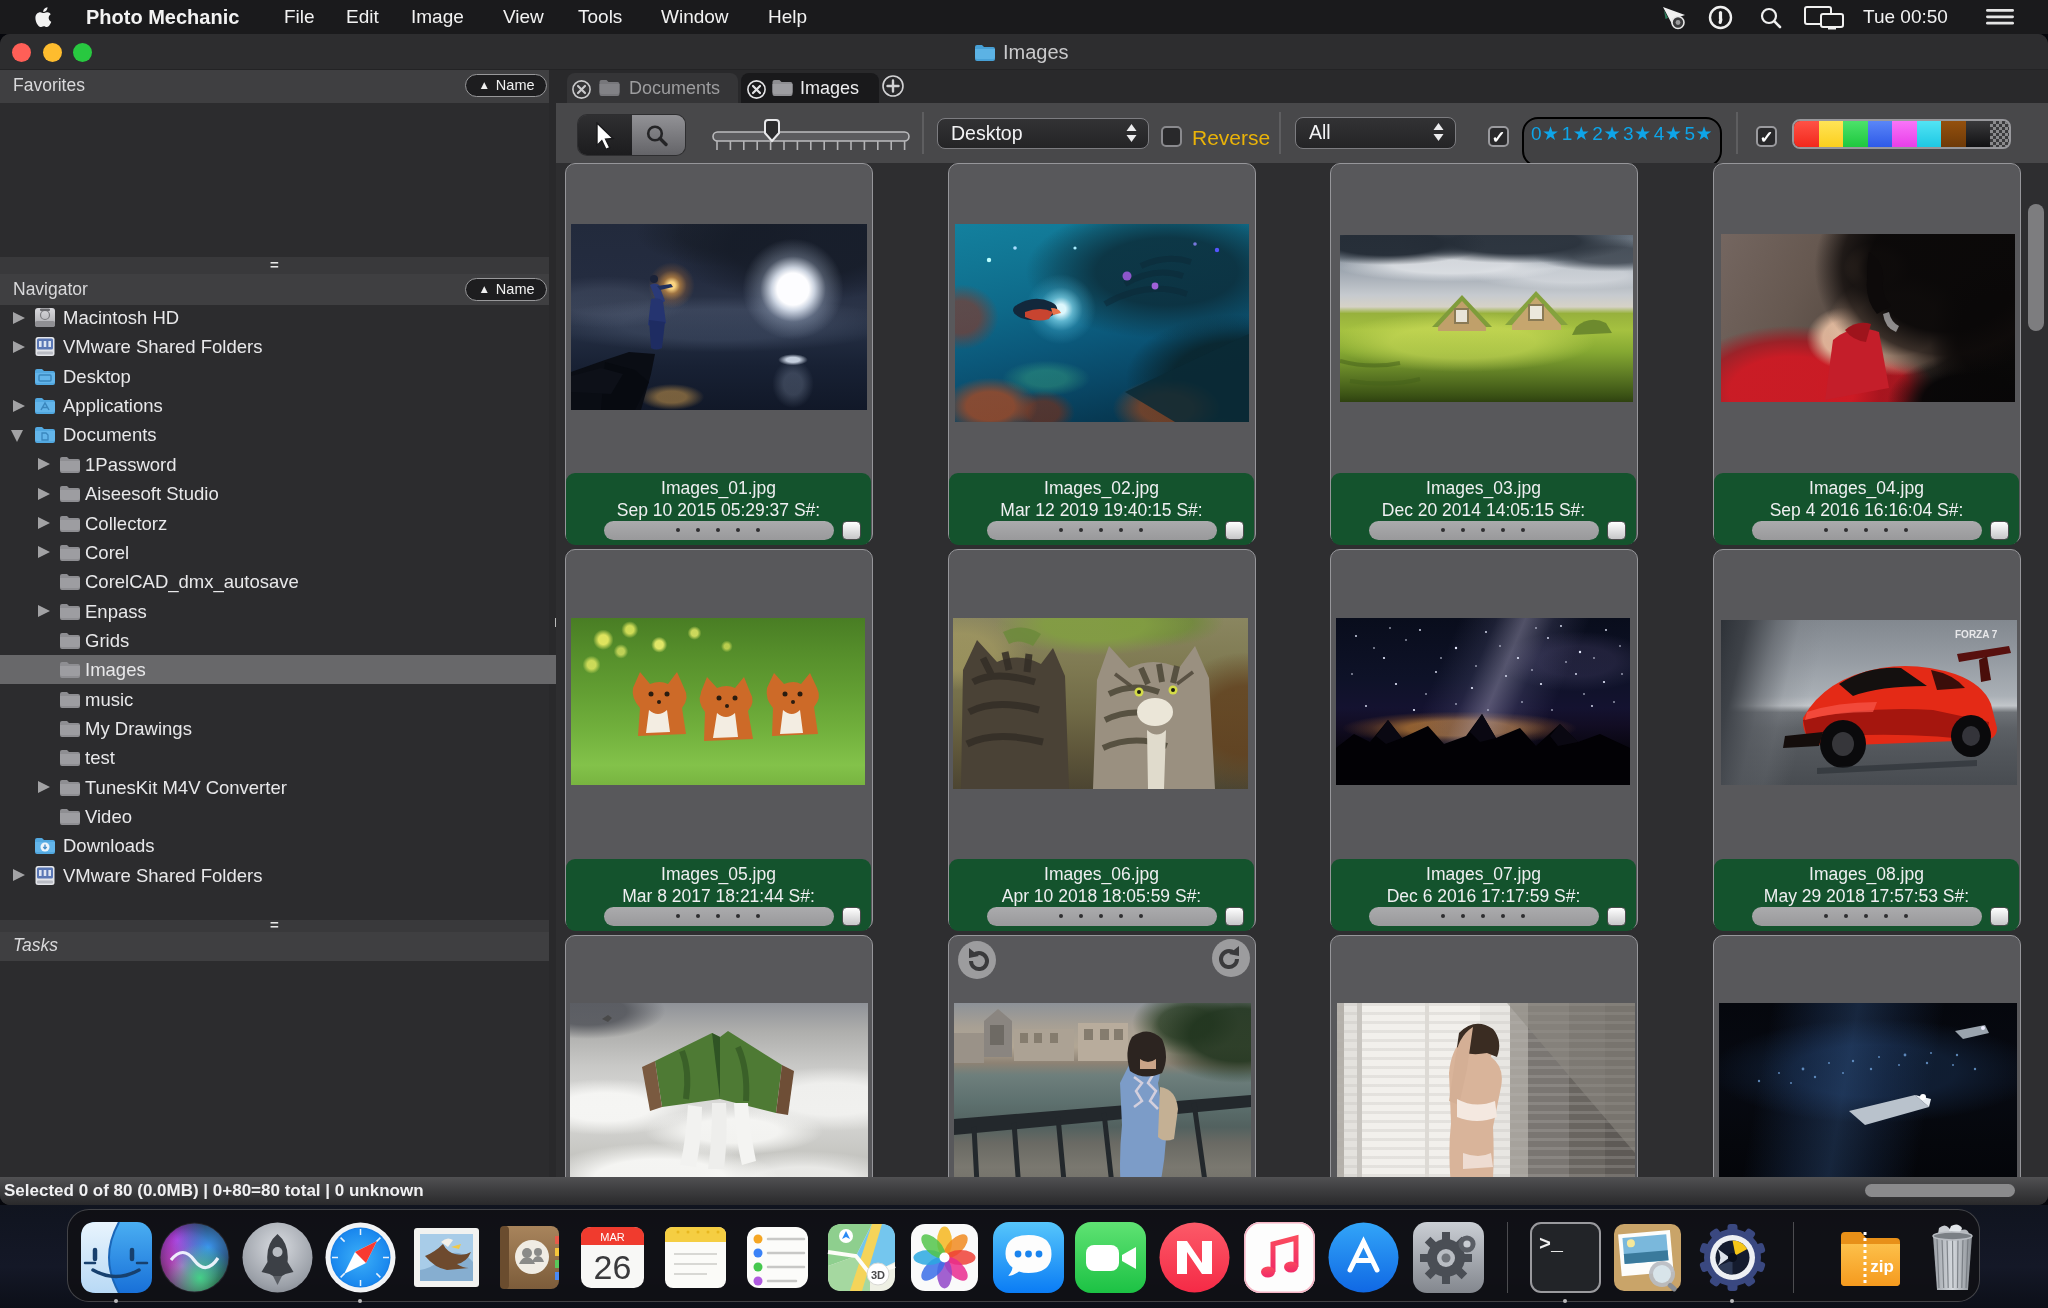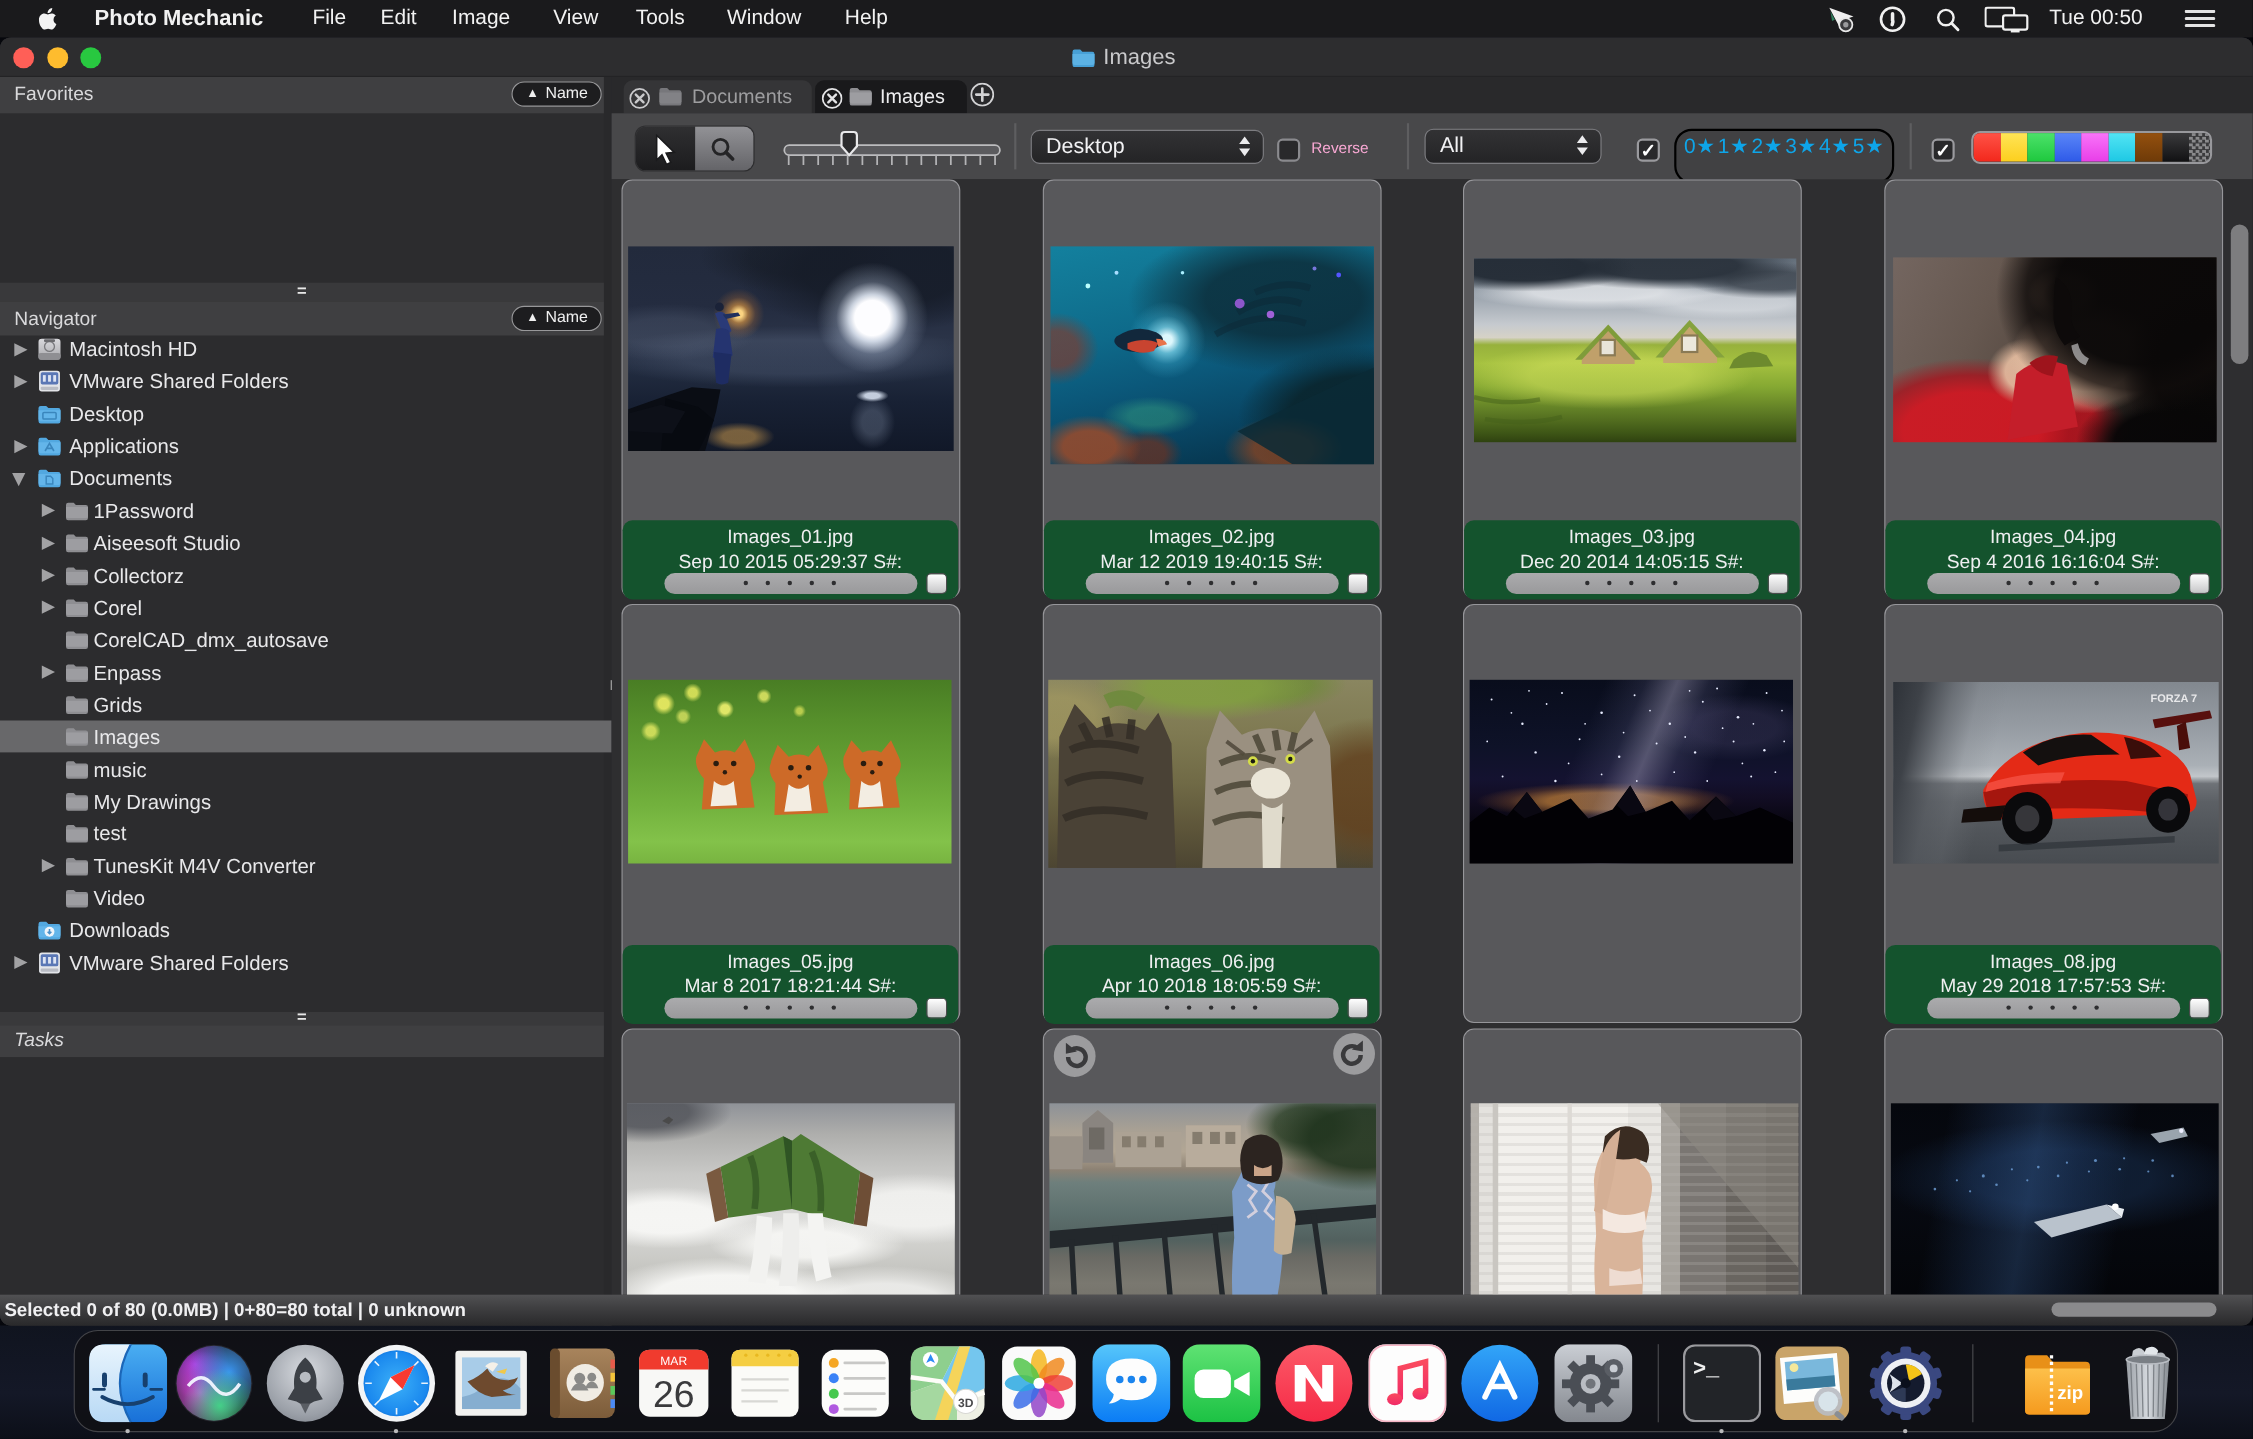--- a/index.html
+++ b/index.html
@@ -379,21 +379,21 @@
       </svg>
       <div class="abs" style="left:366px; top:9px; width:1.5px; height:42px; background:#5e5e60;"></div>
       <div class="abs" style="left:381px; top:15px; width:212px; height:31px; background:linear-gradient(180deg,#323234,#242426); border:1.5px solid #7c7c80; border-radius:8px; color:#f2f2f4; font-size:19.5px; line-height:28px;">
         <span style="margin-left:13px;">Desktop</span>
         <svg class="abs" style="right:10px;top:4px;" width="13" height="20" viewBox="0 0 13 20">
             <path d="M6.5 1 L11.5 8 H1.5 Z" fill="#ececee"></path>
             <path d="M6.5 19 L1.5 12 H11.5 Z" fill="#ececee"></path>
           </svg>
       </div>
       <div class="abs" style="left:605px; top:23px; width:21px; height:21px; background:#29292b; border:2px solid #8a8a8e; border-radius:5px;"></div>
-      <span class="abs" style="left:636px; top:23px; color:#f9a8d4; font-size:14px;">Reverse</span>
+      <span class="abs" style="left:636px; top:23px; color:#eab308; font-size:21px;">Reverse</span>
       <div class="abs" style="left:723px; top:9px; width:1.5px; height:42px; background:#5e5e60;"></div>
       <div class="abs" style="left:739px; top:14px; width:161px; height:32px; background:linear-gradient(180deg,#323234,#242426); border:1.5px solid #7c7c80; border-radius:8px; color:#f2f2f4; font-size:19.5px; line-height:29px;">
         <span style="margin-left:13px;">All</span>
         <svg class="abs" style="right:10px;top:4px;" width="13" height="20" viewBox="0 0 13 20">
             <path d="M6.5 1 L11.5 8 H1.5 Z" fill="#ececee"></path>
             <path d="M6.5 19 L1.5 12 H11.5 Z" fill="#ececee"></path>
           </svg>
       </div>
       <div class="abs" style="left:932px; top:23px; width:21px; height:21px; background:#29292b; border:2px solid #9a9a9e; border-radius:5px; color:#fff; font-size:17px; font-weight:bold; text-align:center; line-height:19px;">✓</div>
       <div class="abs" style="left:966px; top:14px; width:200px; height:50px; background:#414143; border:2px solid #000000; border-radius:16px; color:#0ea5e9; font-size:19px; line-height:30px; text-align:center; letter-spacing:0.5px;">0★ 1★ 2★ 3★ 4★ 5★</div>
@@ -649,20 +649,28 @@
                 <circle cx="216" cy="92" r="0.8"></circle>
                 <circle cx="248" cy="76" r="0.8"></circle>
                 <circle cx="278" cy="84" r="0.8"></circle>
                 <circle cx="54" cy="10" r="0.8"></circle>
                 <circle cx="200" cy="10" r="0.8"></circle>
                 <circle cx="286" cy="56" r="0.8"></circle>
 </g>
 <path d="M0 130 L18 116 L34 124 L52 102 L66 120 L92 108 L108 126 L130 118 L146 96 L160 120 L184 110 L200 128 L224 106 L242 124 L264 116 L294 130 L294 167 L0 167 Z" fill="#020105"></path>
 <path d="M52 102 L66 120 L50 126 L40 118 Z M146 96 L160 120 L144 124 L134 114 Z M224 106 L242 124 L222 128 L214 118 Z" fill="#0a0812"></path>
 </svg></div>
+<div class="cbar">
+            <div class="fn">Images_07.jpg</div>
+            <div class="dt">Dec 6 2016 17:17:59 S#:</div>
+  <div class="pill">
+              <div class="dots"></div>
+            </div>
+            <div class="cbox"></div>
+          </div>
 </div>
 <div class="cell" style="left:1713px; top:386px;">
 <div class="thumb" style="left:6.5px; top:69.5px; width:296px; height:165px; background:
 linear-gradient(103deg, #2e3238 0%, #3e4248 8%, rgba(88,92,98,0.6) 17%, rgba(120,124,130,0.25) 24%, transparent 32%),
 linear-gradient(180deg, #82888f 0%, #969ca3 25%, #aab0b6 46%, #c2c6ca 52%, #6e7277 56%, #5c6065 66%, #52565b 80%, #484c51 100%);">
 <svg width="100%" height="100%" viewBox="0 0 296 165" preserveAspectRatio="none">
 <text x="234" y="18" font-family="Liberation Sans" font-size="10" fill="#e8e8ea" font-weight="bold">FORZA 7</text>
 <path d="M236 34 L288 26 L290 33 L238 42 Z" fill="#58100e"></path>
 <path d="M258 40 L266 36 L270 60 L260 62 Z" fill="#4a0e0a"></path>
 <path d="M82 98 q22-40 78-50 q36-6 74 6 q28 10 36 30 l6 24 q0 12 -14 12 l-156 6 q-22-2 -24-22 Z" fill="#e42a16"></path>

